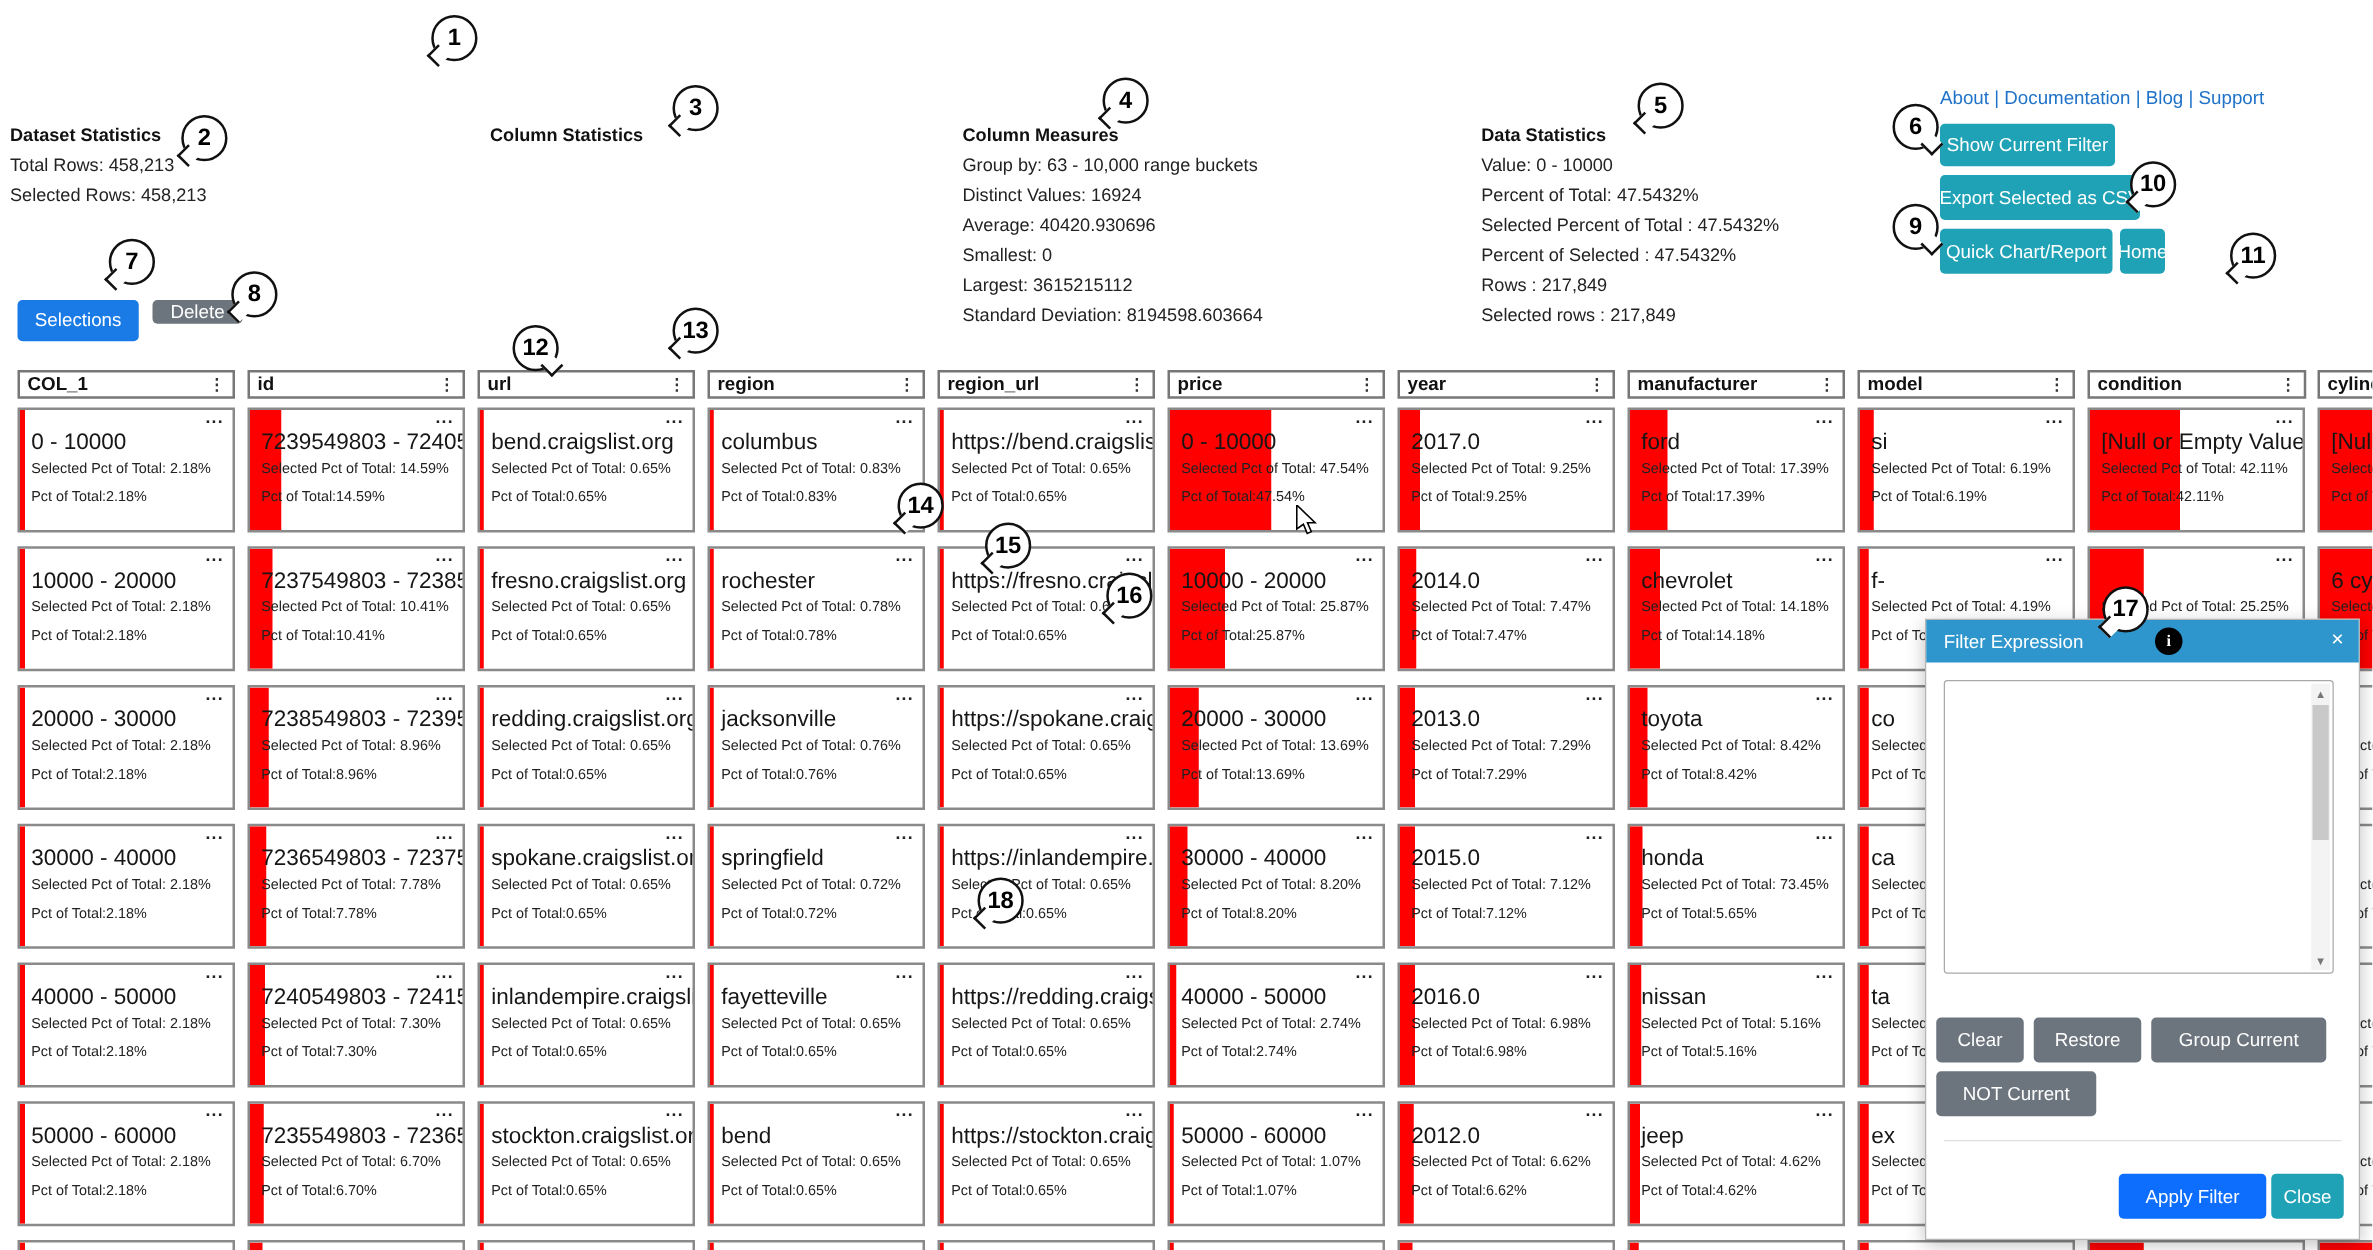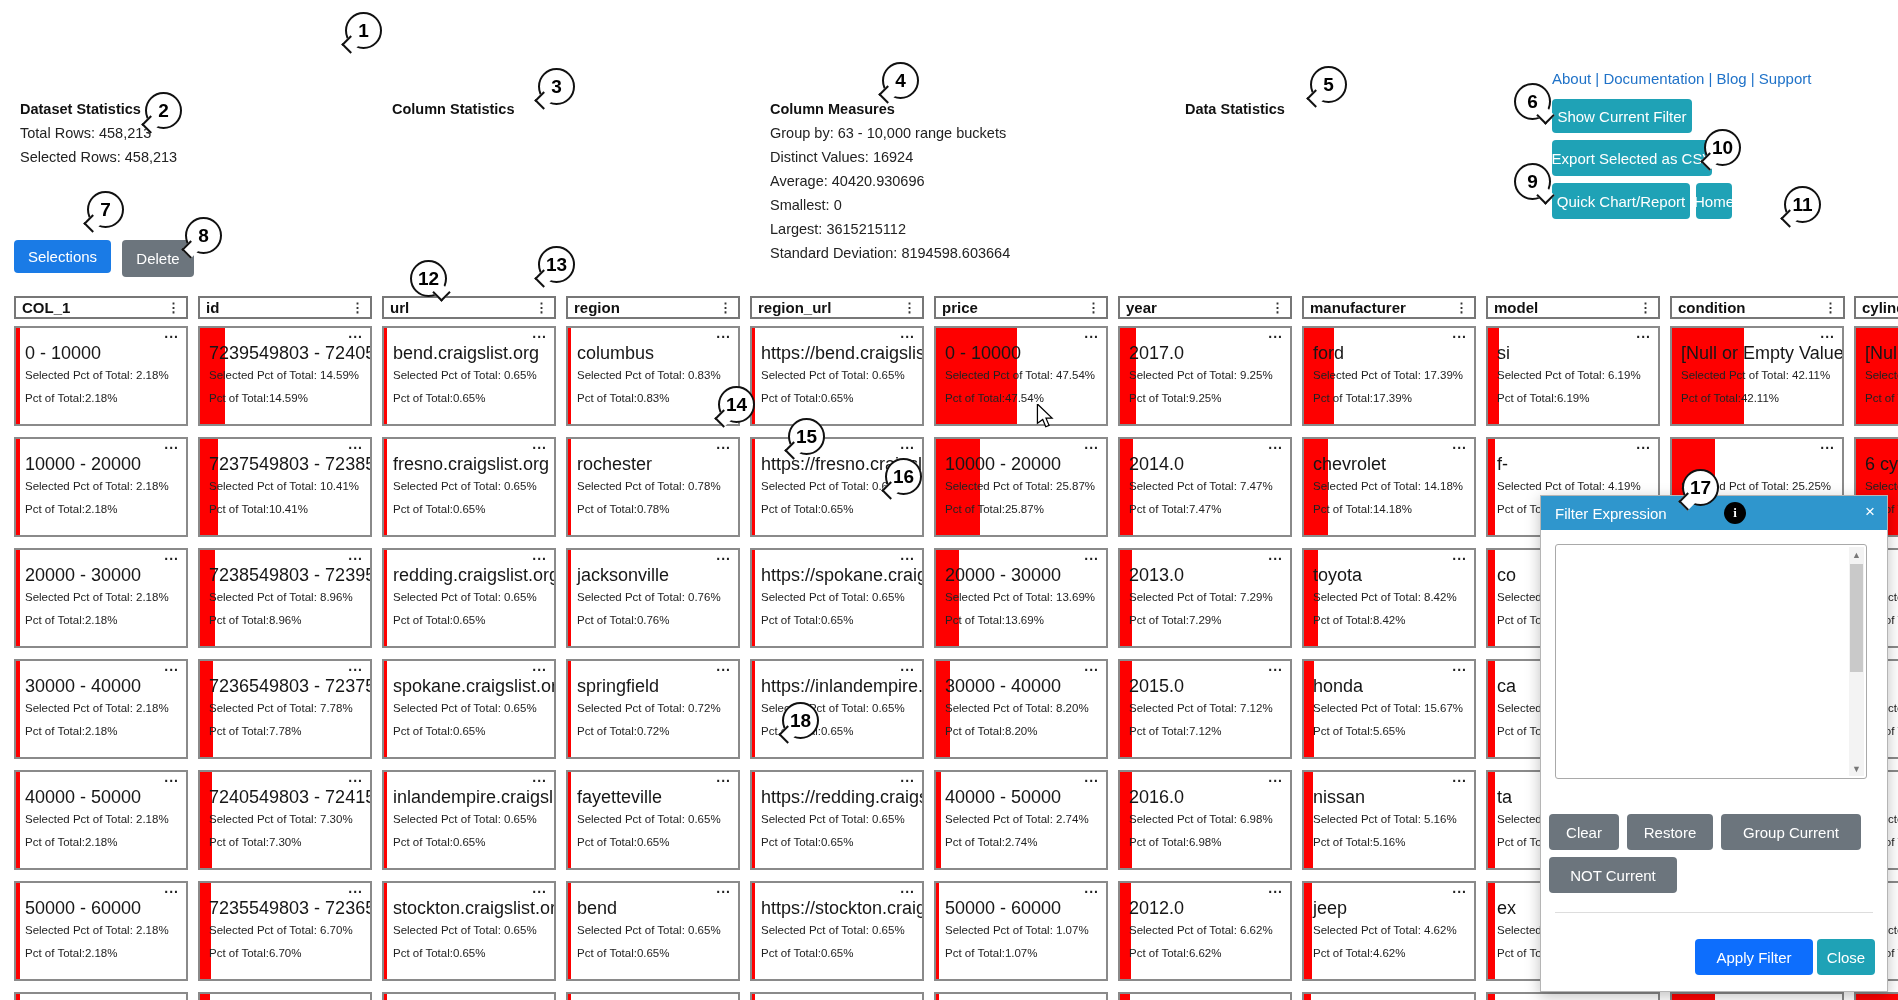--- a/index.html
+++ b/index.html
@@ -56,21 +56,21 @@
   .callout.bl .tail{left:-3px;bottom:-4px;border-left:2.5px solid #111;border-bottom:2.5px solid #111;}
   .callout.br .tail{right:-3px;bottom:-4px;border-right:2.5px solid #111;border-bottom:2.5px solid #111;}
   #cursor{z-index:10;}
 </style>
 </head>
 <body>
 
 <div id="stage">
 
 
-  <div class="abs" style="left:20px;top:97px;">
+  <div class="abs" style="left:8px;top:97px;">
     <div class="stat-title">Dataset Statistics</div>
     <div>
         <div class="stat-line">Total Rows: 458,213</div>
         <div class="stat-line">Selected Rows: 458,213</div>
       </div>
   </div>
   <div class="abs" style="left:392px;top:97px;">
     <div class="stat-title">Column Statistics</div>
   </div>
   <div class="abs" style="left:770px;top:97px;">
@@ -79,31 +79,39 @@
         <div class="stat-line">Group by: 63 - 10,000 range buckets</div>
         <div class="stat-line">Distinct Values: 16924</div>
         <div class="stat-line">Average: 40420.930696</div>
         <div class="stat-line">Smallest: 0</div>
         <div class="stat-line">Largest: 3615215112</div>
         <div class="stat-line">Standard Deviation: 8194598.603664</div>
       </div>
   </div>
   <div class="abs" style="left:1185px;top:97px;">
     <div class="stat-title">Data Statistics</div>
+    <div>
+        <div class="stat-line">Value: 0 - 10000</div>
+        <div class="stat-line">Percent of Total: 47.5432%</div>
+        <div class="stat-line">Selected Percent of Total : 47.5432%</div>
+        <div class="stat-line">Percent of Selected : 47.5432%</div>
+        <div class="stat-line">Rows : 217,849</div>
+        <div class="stat-line">Selected rows : 217,849</div>
+      </div>
   </div>
 
   <div class="abs nav-links" style="left:1552px;top:70px;" id="nav-links"><span class="lnk">About</span><span> | </span><span class="lnk">Documentation</span><span> | </span><span class="lnk">Blog</span><span> | </span><span class="lnk">Support</span></div>
 
   <div class="abs btn teal" style="left:1552px;top:99px;width:140px;height:34px;">Show Current Filter</div>
   <div class="abs btn teal" style="left:1552px;top:140px;width:160px;height:36px;">Export Selected as CSV</div>
   <div class="abs btn teal" style="left:1552px;top:183px;width:138px;height:36px;">Quick Chart/Report</div>
   <div class="abs btn teal" style="left:1696px;top:183px;width:36px;height:36px;">Home</div>
 
   <div class="abs btn blue" style="left:14px;top:240px;width:97px;height:33px;">Selections</div>
-  <div class="abs btn gray" style="left:122px;top:240px;width:72px;height:37px;">Delete</div>
+  <div class="abs btn gray" style="left:122px;top:240px;width:72px;height:19px;">Delete</div>
 
   <div id="table-layer">
       <div class="abs col-header" style="left: 14px; top: 296px; width: 174px;">
         <span>COL_1</span>
         <span class="kebab">⋮</span>
       </div>
       <div class="abs cell" style="left: 14px; top: 326px; width: 174px;">
         <div class="cellbar" style="width: 2.18%;"></div>
         <div class="cellmenu">...</div>
         <div class="cellv">0 - 10000</div>
@@ -471,21 +479,21 @@
         <div class="cellbar" style="width: 8.42%;"></div>
         <div class="cellmenu">...</div>
         <div class="cellv">toyota</div>
         <div class="cellsel">Selected Pct of Total: 8.42%</div>
         <div class="cellpct">Pct of Total:8.42%</div>
       </div>
       <div class="abs cell" style="left: 1302px; top: 659px; width: 174px;">
         <div class="cellbar" style="width: 5.65%;"></div>
         <div class="cellmenu">...</div>
         <div class="cellv">honda</div>
-        <div class="cellsel">Selected Pct of Total: 15.67%</div>
+        <div class="cellsel">Selected Pct of Total: 73.45%</div>
         <div class="cellpct">Pct of Total:5.65%</div>
       </div>
       <div class="abs cell" style="left: 1302px; top: 770px; width: 174px;">
         <div class="cellbar" style="width: 5.16%;"></div>
         <div class="cellmenu">...</div>
         <div class="cellv">nissan</div>
         <div class="cellsel">Selected Pct of Total: 5.16%</div>
         <div class="cellpct">Pct of Total:5.16%</div>
       </div>
       <div class="abs cell" style="left: 1302px; top: 881px; width: 174px;">

